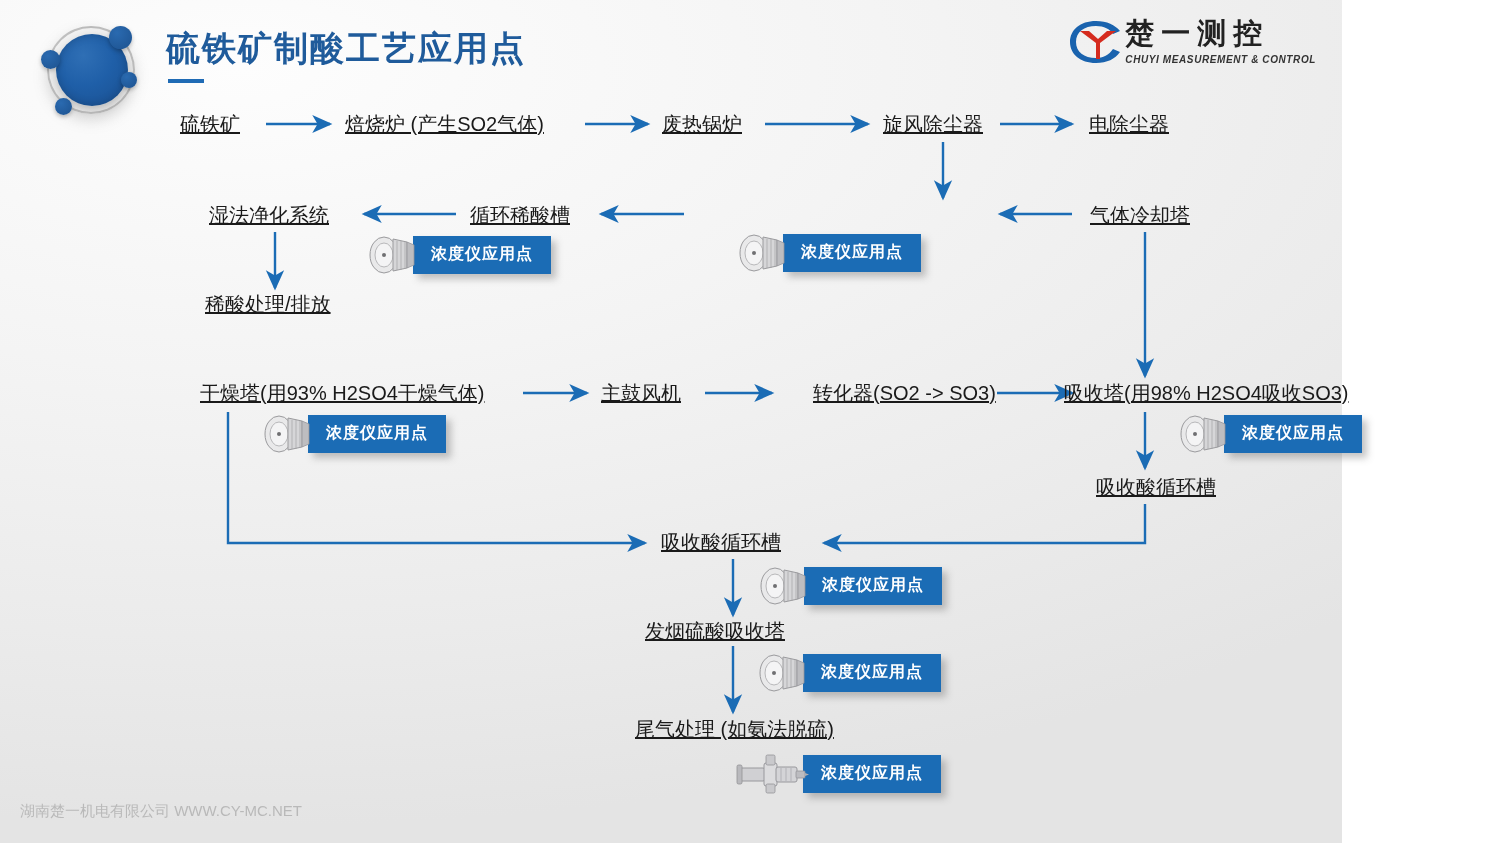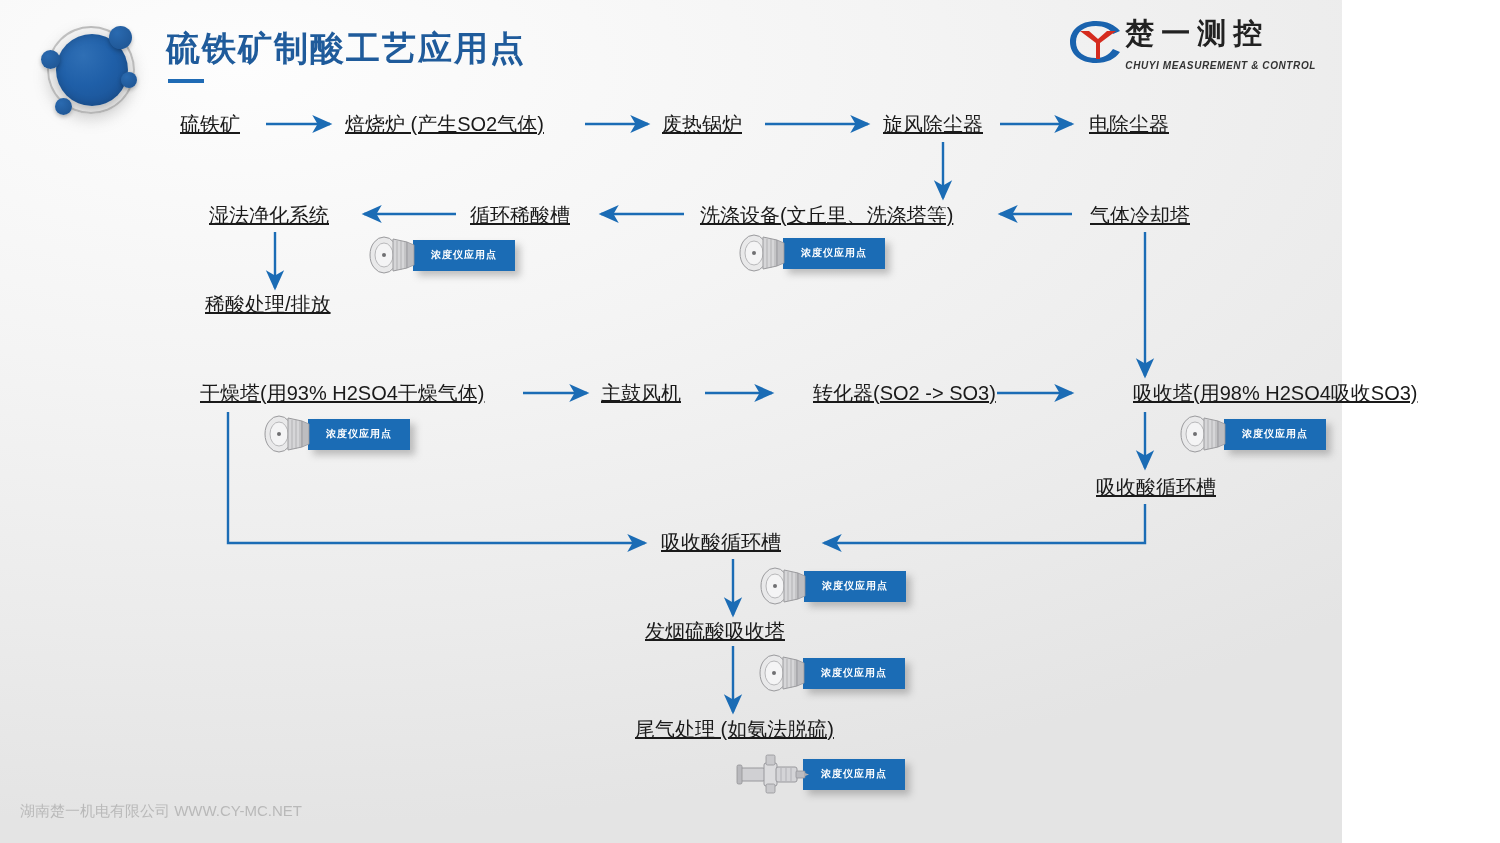--- a/index.html
+++ b/index.html
@@ -56,39 +56,39 @@
     display: flex; gap: 0;
   }
   #brand .mark { width: 58px; height: 48px; }
   #brand .wordmark { display: flex; flex-direction: column; }
   #brand .cn {
     font-size: 29px; font-weight: bold; color: #222;
     letter-spacing: 7px; line-height: 1.05;
   }
   #brand .en {
     font-size: 10px; font-weight: bold; color: #333;
-    letter-spacing: .6px; font-style: italic; margin-top: 12px;
+    letter-spacing: .6px; font-style: italic; margin-top: 6px;
   }
   
   .node {
     position: absolute;
     font-size: 20px; color: #1a1a1a; white-space: nowrap;
     line-height: 1.1;
     text-decoration: underline;
   }
   
   #wires { position: absolute; left: 0; top: 0; width: 1500px; height: 843px; }
   
   .badge-group { position: absolute; display: flex; align-items: center; }
   .sensor { width: 52px; height: 44px; flex: 0 0 auto; margin-right: -6px; z-index: 2; }
   .sensor-wide { width: 74px; height: 44px; }
   .badge {
     background: #1b6cb5;
     color: #ffffff;
-    font-size: 10px; font-weight: bold;
+    font-size: 16px; font-weight: bold;
     letter-spacing: 1px;
     padding: 8px 18px 9px 18px;
     box-shadow: 5px 5px 7px rgba(90,90,90,.35);
     white-space: nowrap;
   }
   
   #footer {
     position: absolute; left: 20px; bottom: 22px;
     font-size: 15px; color: #b9b9b9; white-space: nowrap;
   }
@@ -161,29 +161,28 @@
   </svg>
 
   <div class="node" style="left:180px;top:113px">硫铁矿</div>
   <div class="node" style="left:345px;top:113px">焙烧炉 (产生SO2气体)</div>
   <div class="node" style="left:662px;top:113px">废热锅炉</div>
   <div class="node" style="left:883px;top:113px">旋风除尘器</div>
   <div class="node" style="left:1089px;top:113px">电除尘器</div>
 
   <div class="node" style="left:209px;top:204px">湿法净化系统</div>
   <div class="node" style="left:470px;top:204px">循环稀酸槽</div>
-  <div class="node" style="left:700px;top:204px">洗涤设备(文丘里、洗涤塔等)</div>
   <div class="node" style="left:1090px;top:204px">气体冷却塔</div>
 
   <div class="node" style="left:205px;top:293px">稀酸处理/排放</div>
 
   <div class="node" style="left:200px;top:382px">干燥塔(用93% H2SO4干燥气体)</div>
   <div class="node" style="left:601px;top:382px">主鼓风机</div>
   <div class="node" style="left:813px;top:382px">转化器(SO2 -&gt;  SO3)</div>
-  <div class="node" style="left:1133px;top:382px">吸收塔(用98% H2SO4吸收SO3)</div>
+  <div class="node" style="left:1064px;top:382px">吸收塔(用98% H2SO4吸收SO3)</div>
 
   <div class="node" style="left:1096px;top:476px">吸收酸循环槽</div>
   <div class="node" style="left:661px;top:531px">吸收酸循环槽</div>
   <div class="node" style="left:645px;top:620px">发烟硫酸吸收塔</div>
   <div class="node" style="left:635px;top:718px">尾气处理 (如氨法脱硫)</div>
 
   <div class="badge-group" style="left:367px;top:233px">
     <svg class="sensor" viewBox="0 0 52 44">
       <ellipse cx="17" cy="22" rx="14" ry="18" fill="#e9e9ea" stroke="#9a9a9d" stroke-width="1"></ellipse>
       <ellipse cx="17" cy="22" rx="9" ry="12" fill="#f4f4f5" stroke="#a8a8ab" stroke-width=".8"></ellipse>

